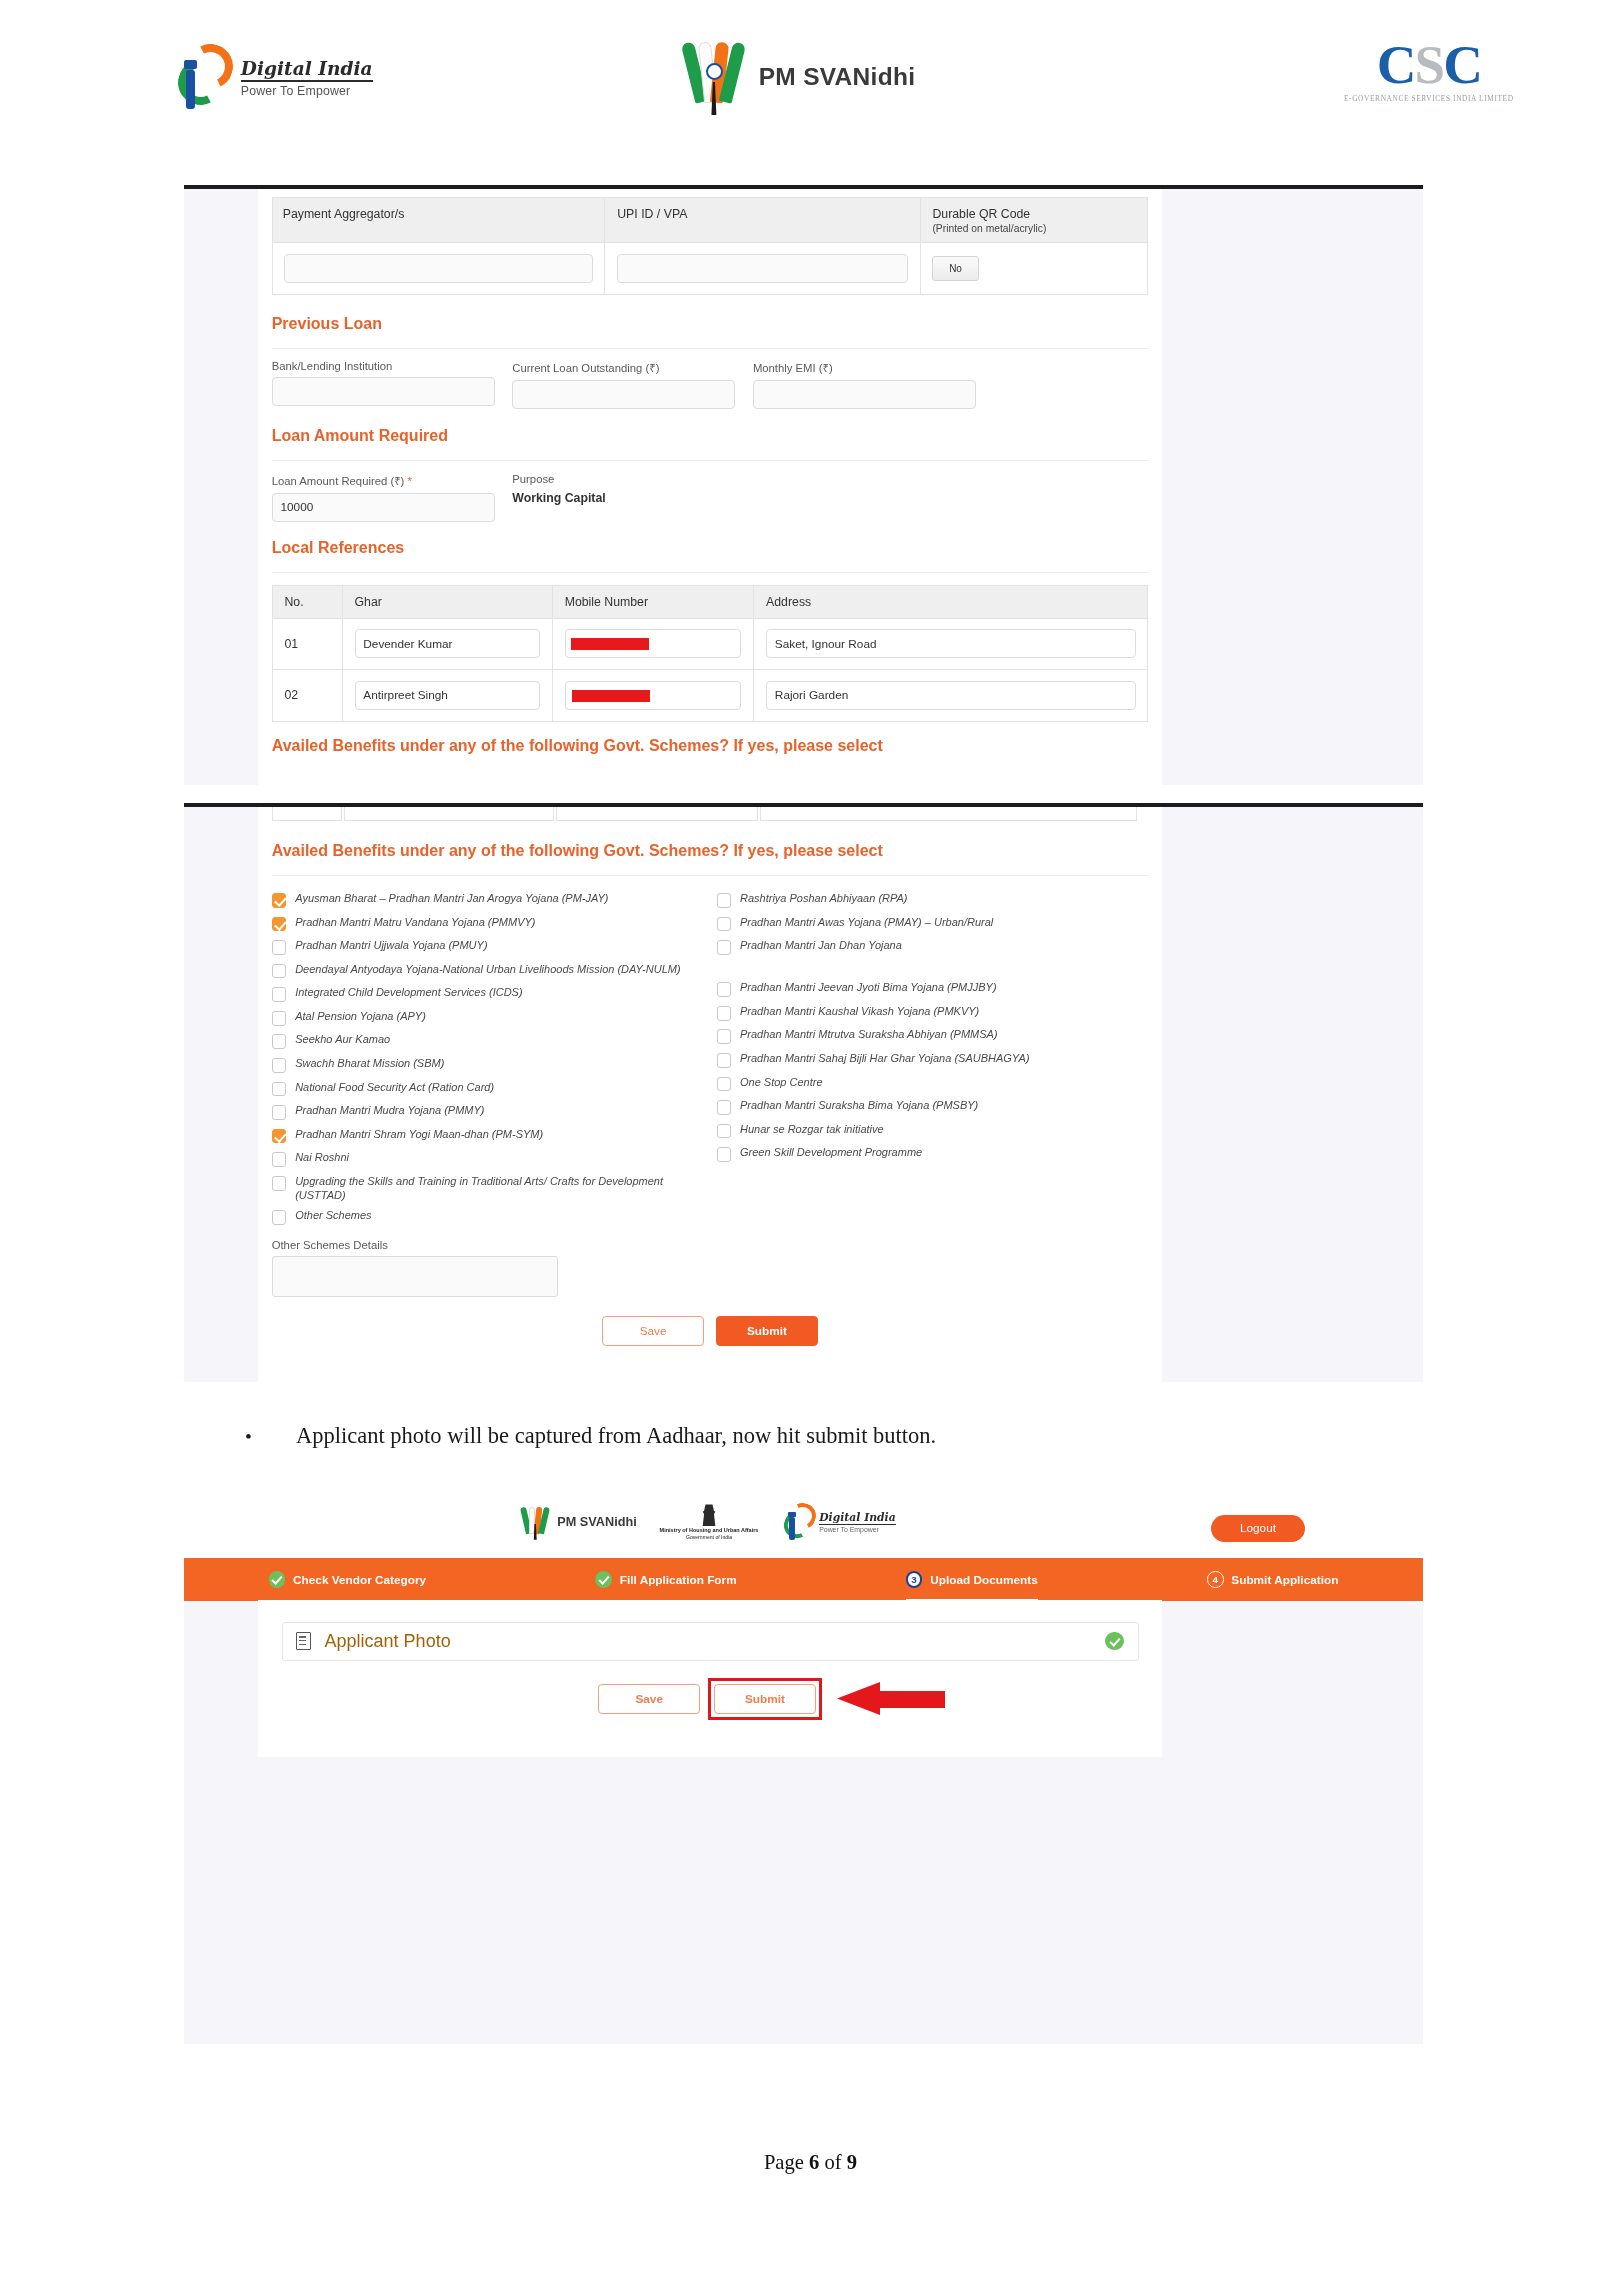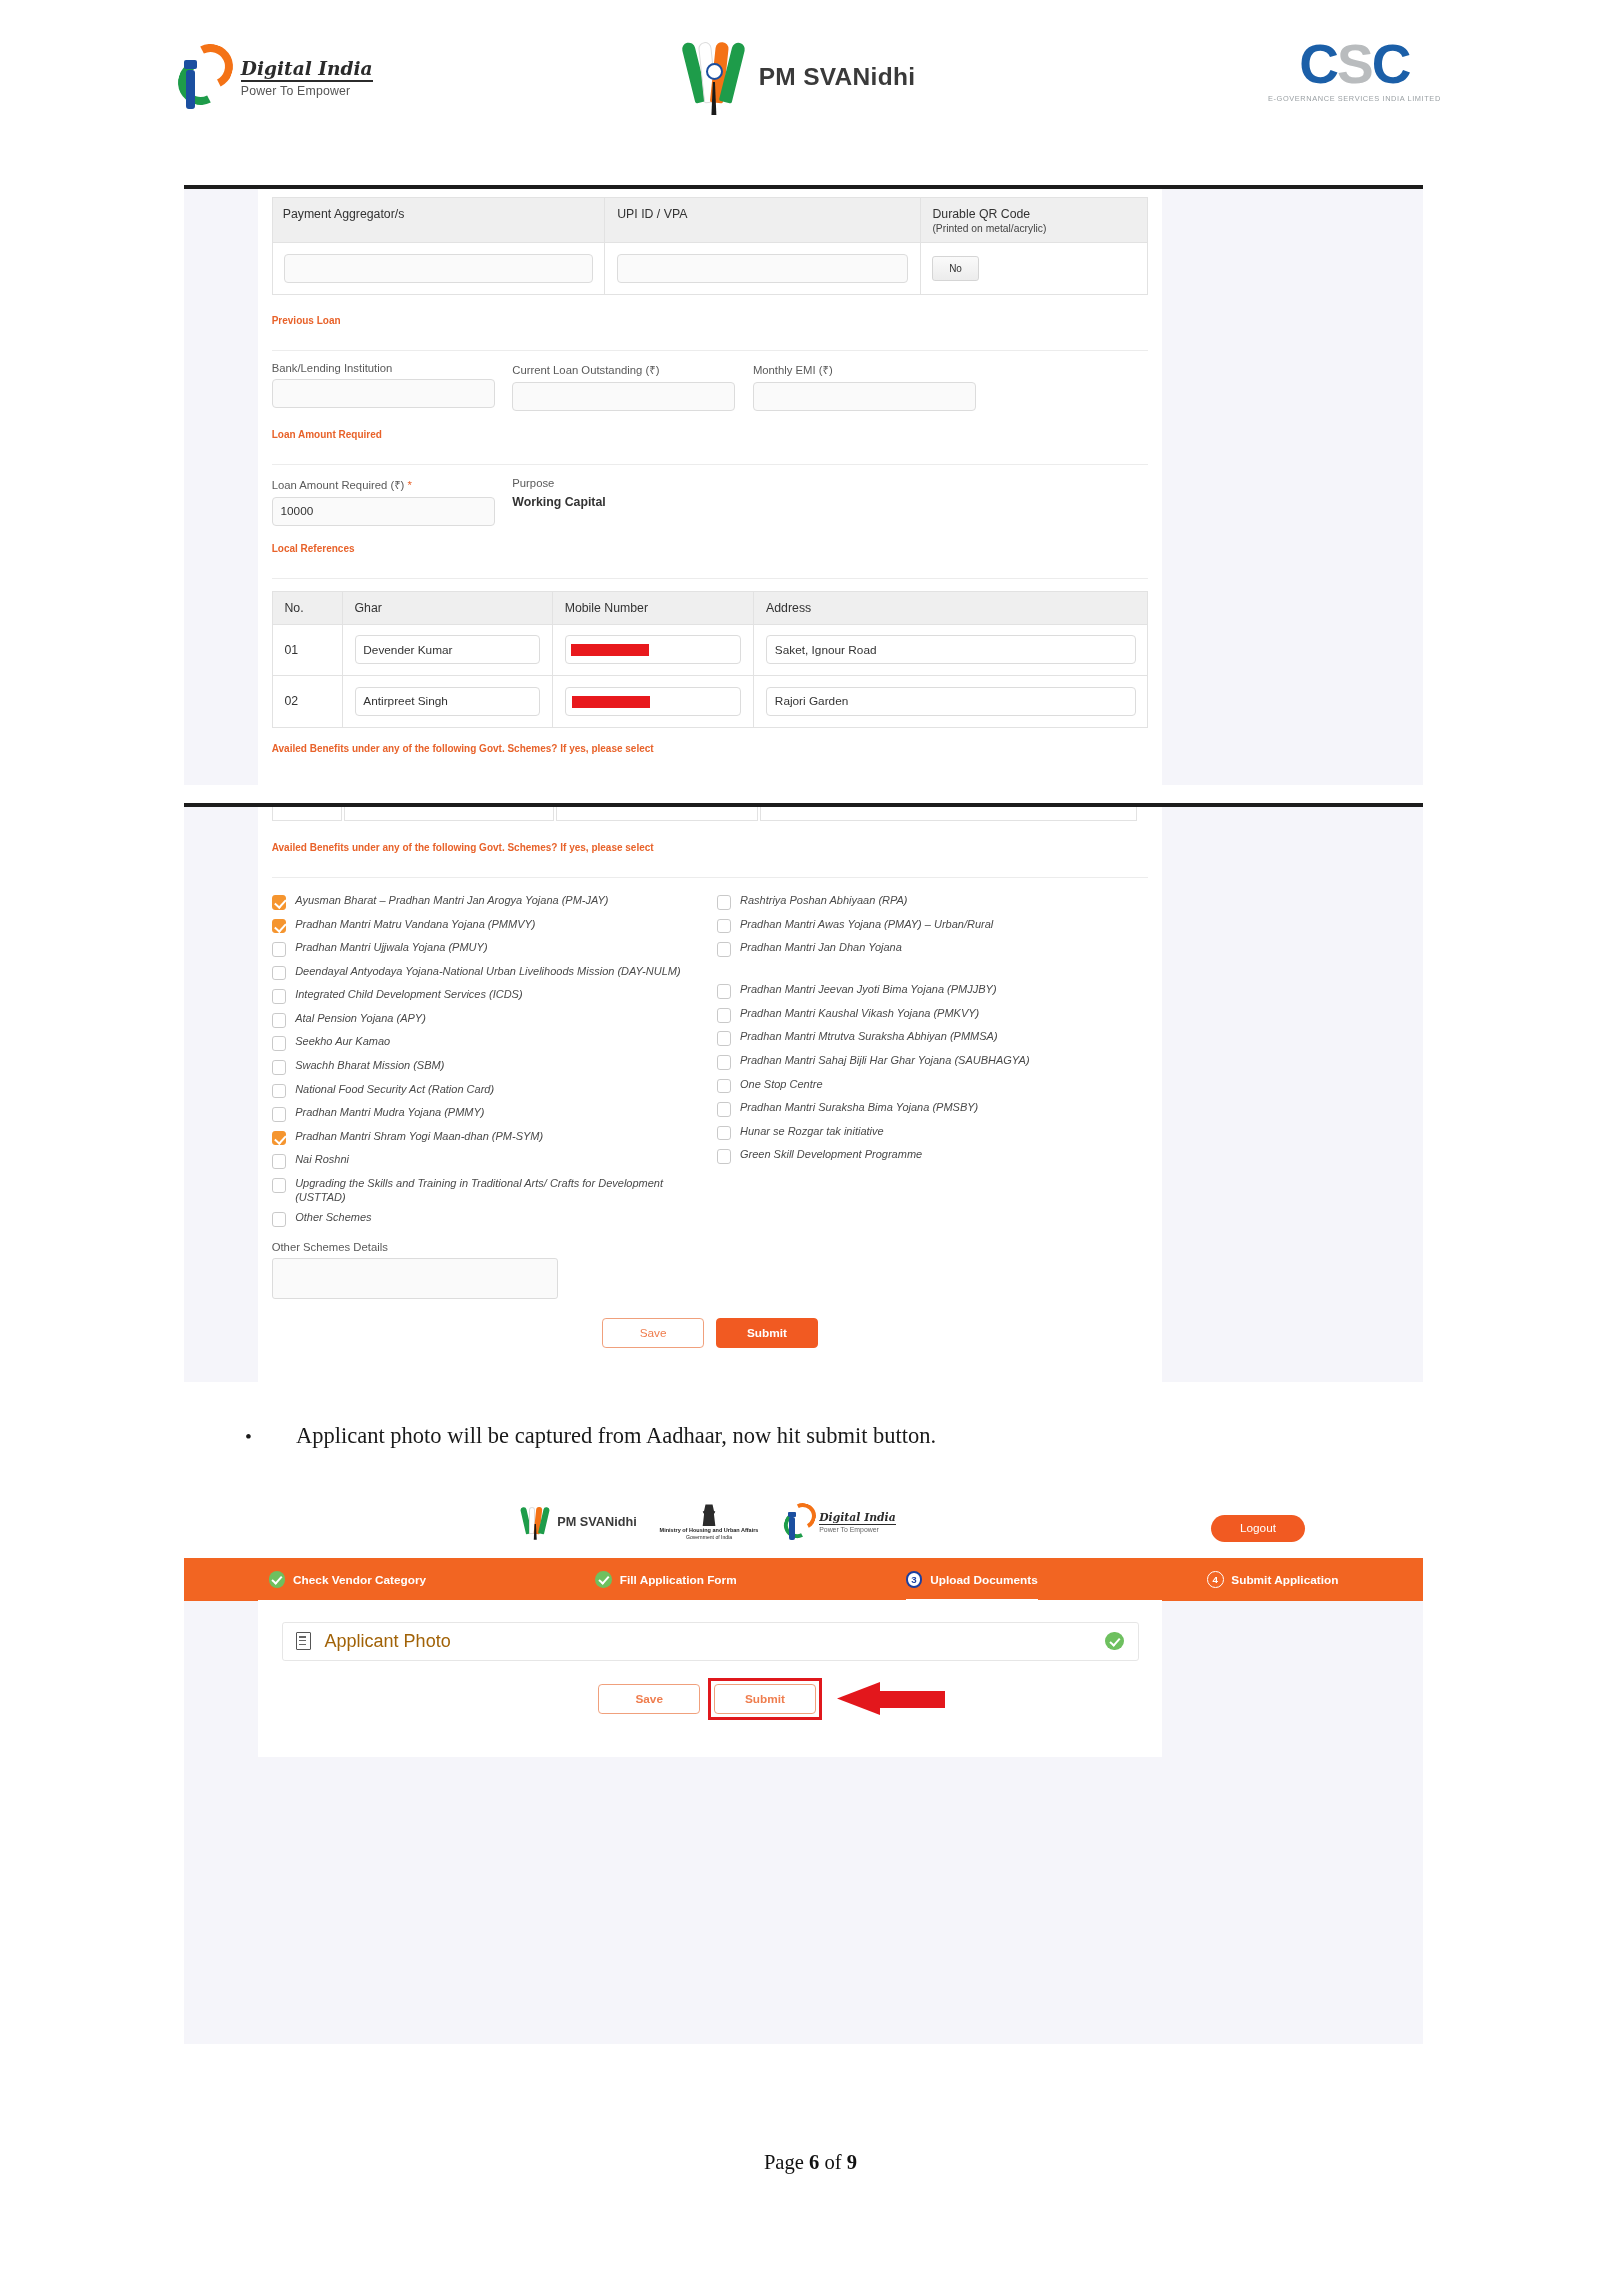--- a/index.html
+++ b/index.html
@@ -13,21 +13,21 @@
     overflow: hidden;
   }
 
   
   .doc-header {
     position: absolute; left:0; top:0; width:1621px; height:172px;
     display:flex; align-items:center;
   }
   .dh-left { position:absolute; left:172px; top:44px; display:flex; align-items:center; gap:9.8px; }
   .dh-center { position:absolute; left:686px; top:39px; display:flex; align-items:center; gap:15.7px; }
-  .dh-right { position:absolute; left:1268px; top:37px; }
+  .dh-right { position:absolute; left:1344px; top:37px;font-family:Liberation Serif, serif; }
 
   
   .di-logo { display:flex; align-items:center; gap:7.8px; }
   .di-mark { width:61px; height:69px; position:relative; }
   .di-mark .swoosh-o {
     position:absolute; left:15.7px; top:0; width:45px; height:45px;
     border:8.8px solid #f47216; border-radius:50%;
     border-bottom-color:transparent; border-left-color:transparent;
     transform: rotate(18deg);
   }
@@ -100,22 +100,22 @@
   }
   .inp.w-small { width:223px; }
   .inp.white { background:#fff; }
 
   .btn-no {
     background:linear-gradient(#fafafa,#ececec); border:1px solid #d5d5d5; border-radius:2.9px;
     padding:5.9px 15.7px; font-size:10px; color:#333; cursor:pointer;
   }
 
   .sec-head {
-    color:#e8622a; font-size:10px; font-weight:bold; margin:0 0 2.9px 0;
-    padding-bottom:24px; border-bottom:1px solid #ececec;
+    color:#e8622a; font-size:16px; font-weight:bold; margin:0 0 2.9px 0;
+    padding-bottom:15px; border-bottom:1px solid #ececec;
   }
   .fld-label { font-size:11.3px; color:#5a5a5a; margin-bottom:4.9px; }
   .fld-label .req { color:#e8622a; }
   .fld-row { display:flex; gap:17.6px; margin-top:11.8px; }
   .static-val { font-size:12.3px; font-weight:bold; color:#333; margin-top:5.9px; }
 
   
   #shot2 { left:184px; top:807px; width:1239px; height:575px; }
   #shot2 .inner { position:absolute; left:74px; top:0; width:904px; height:575px; background:#fff; }
 

